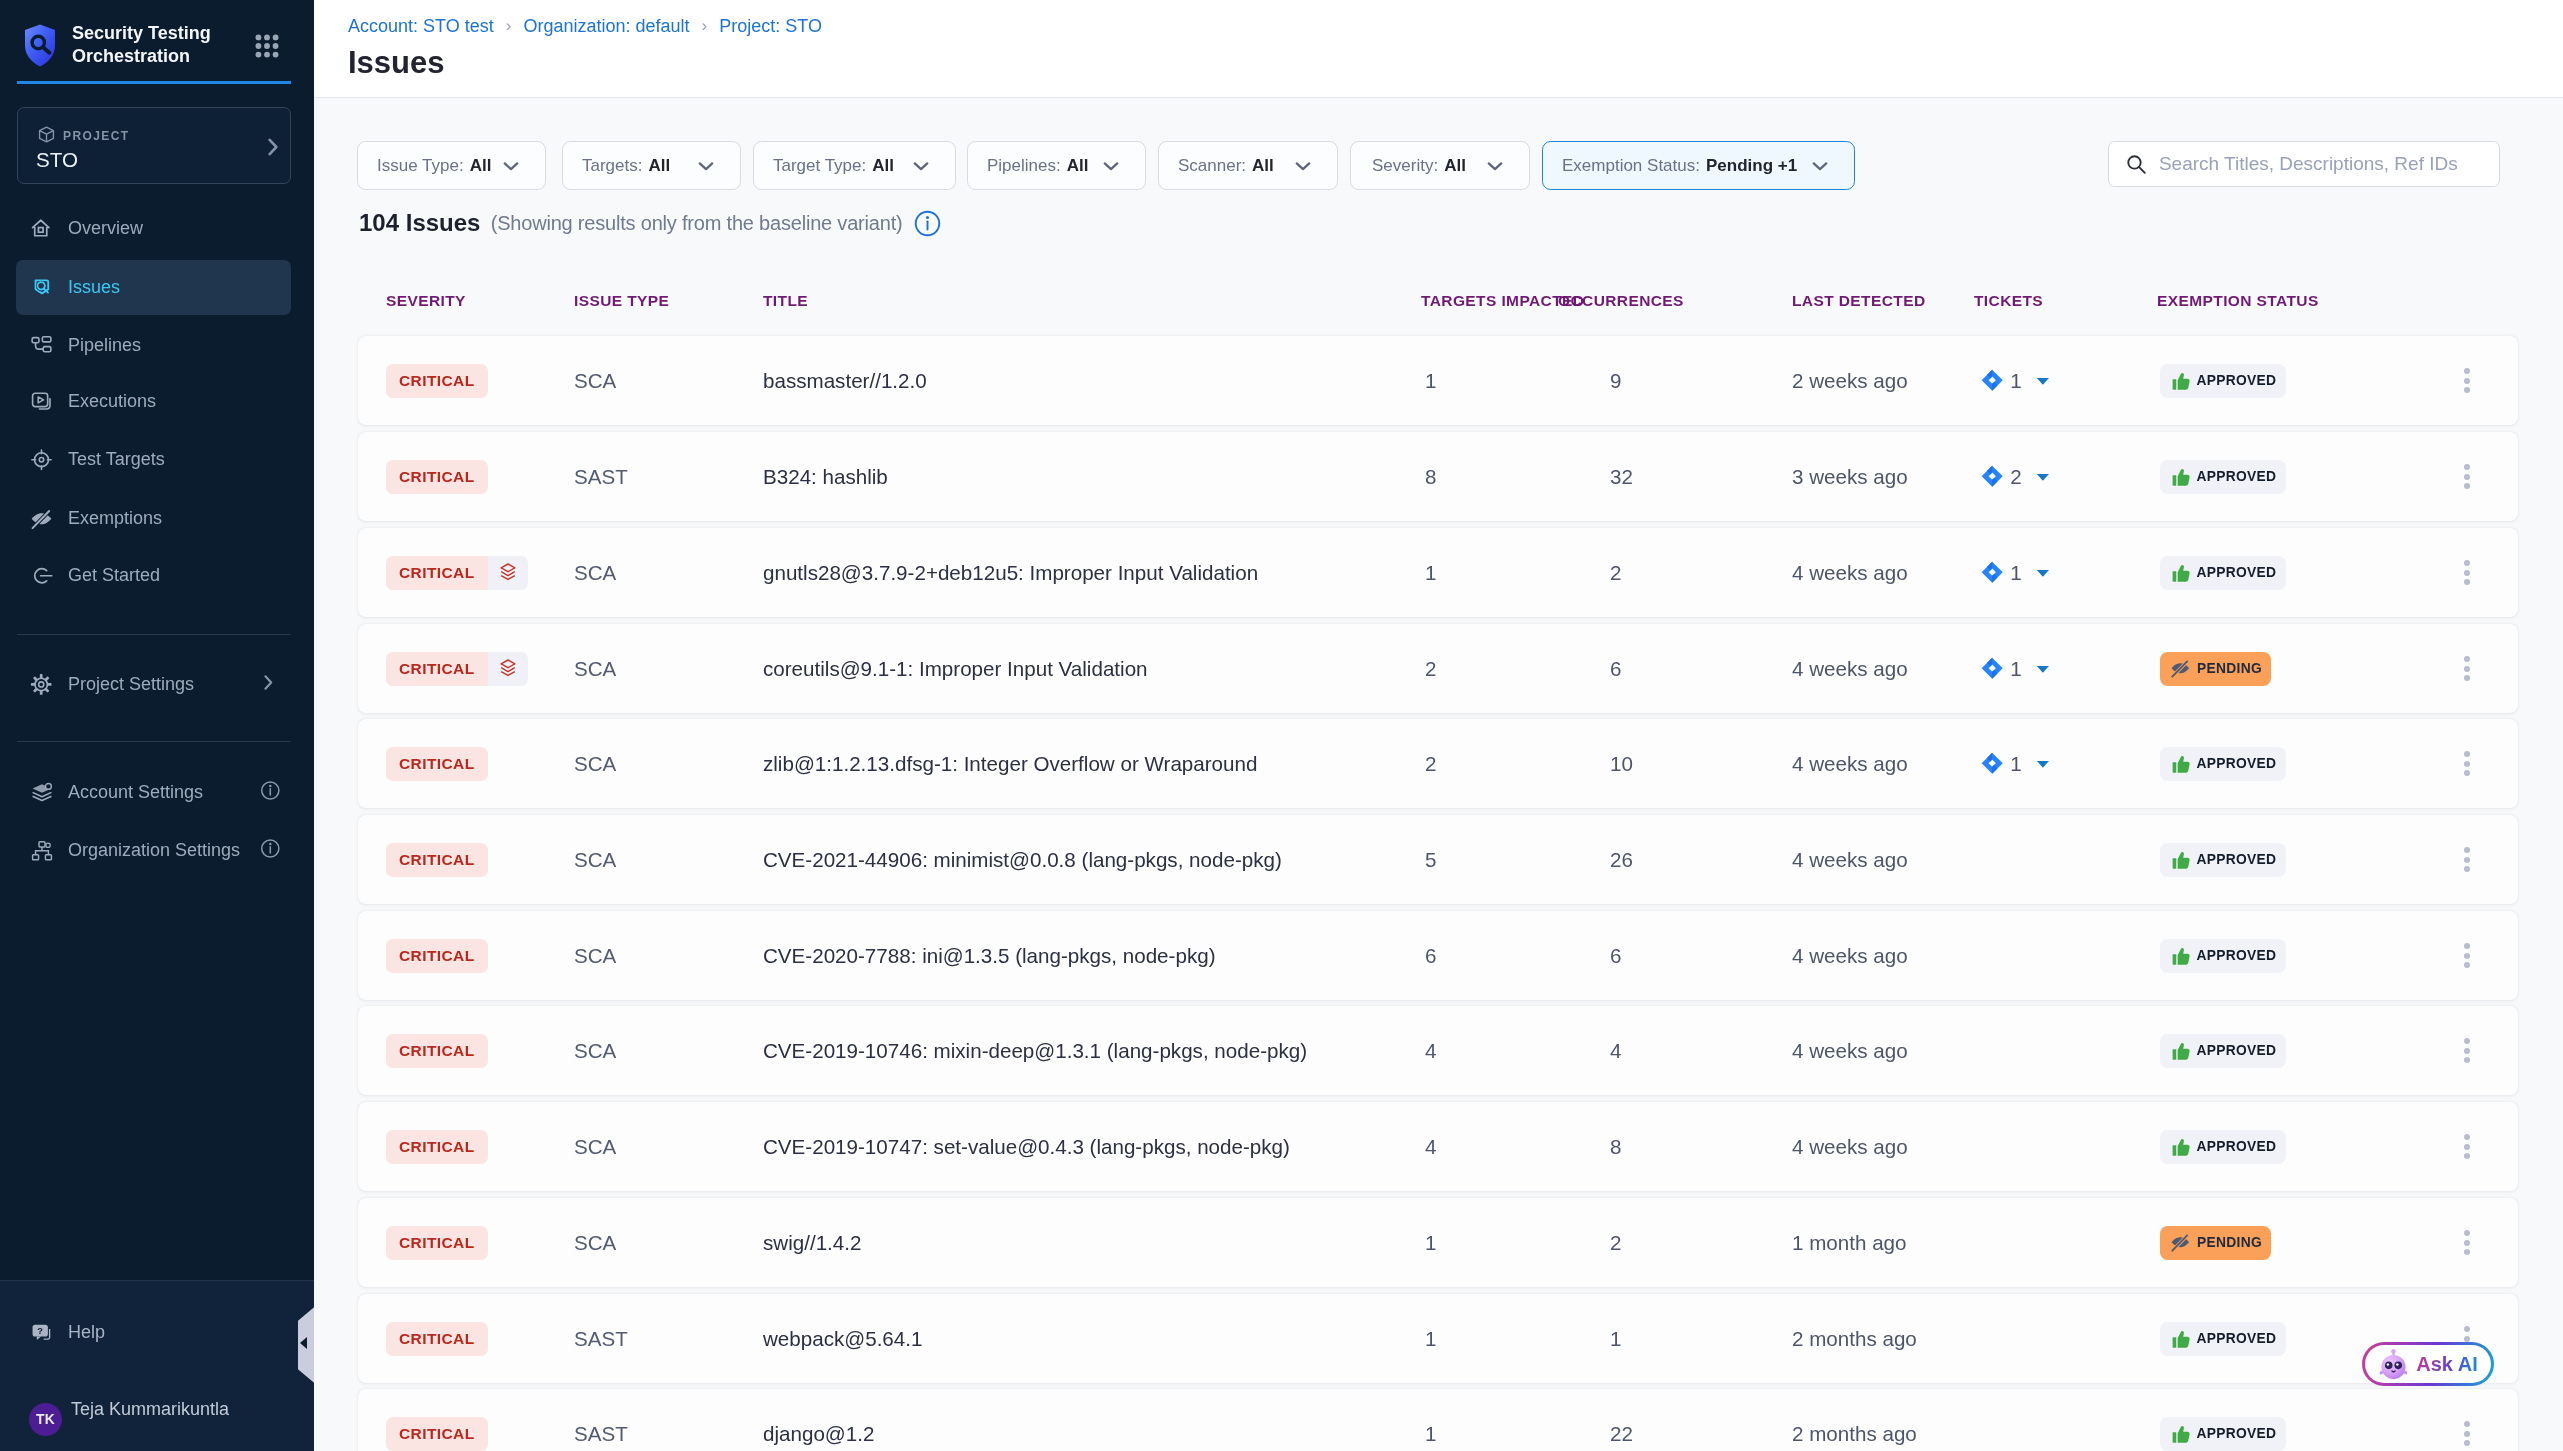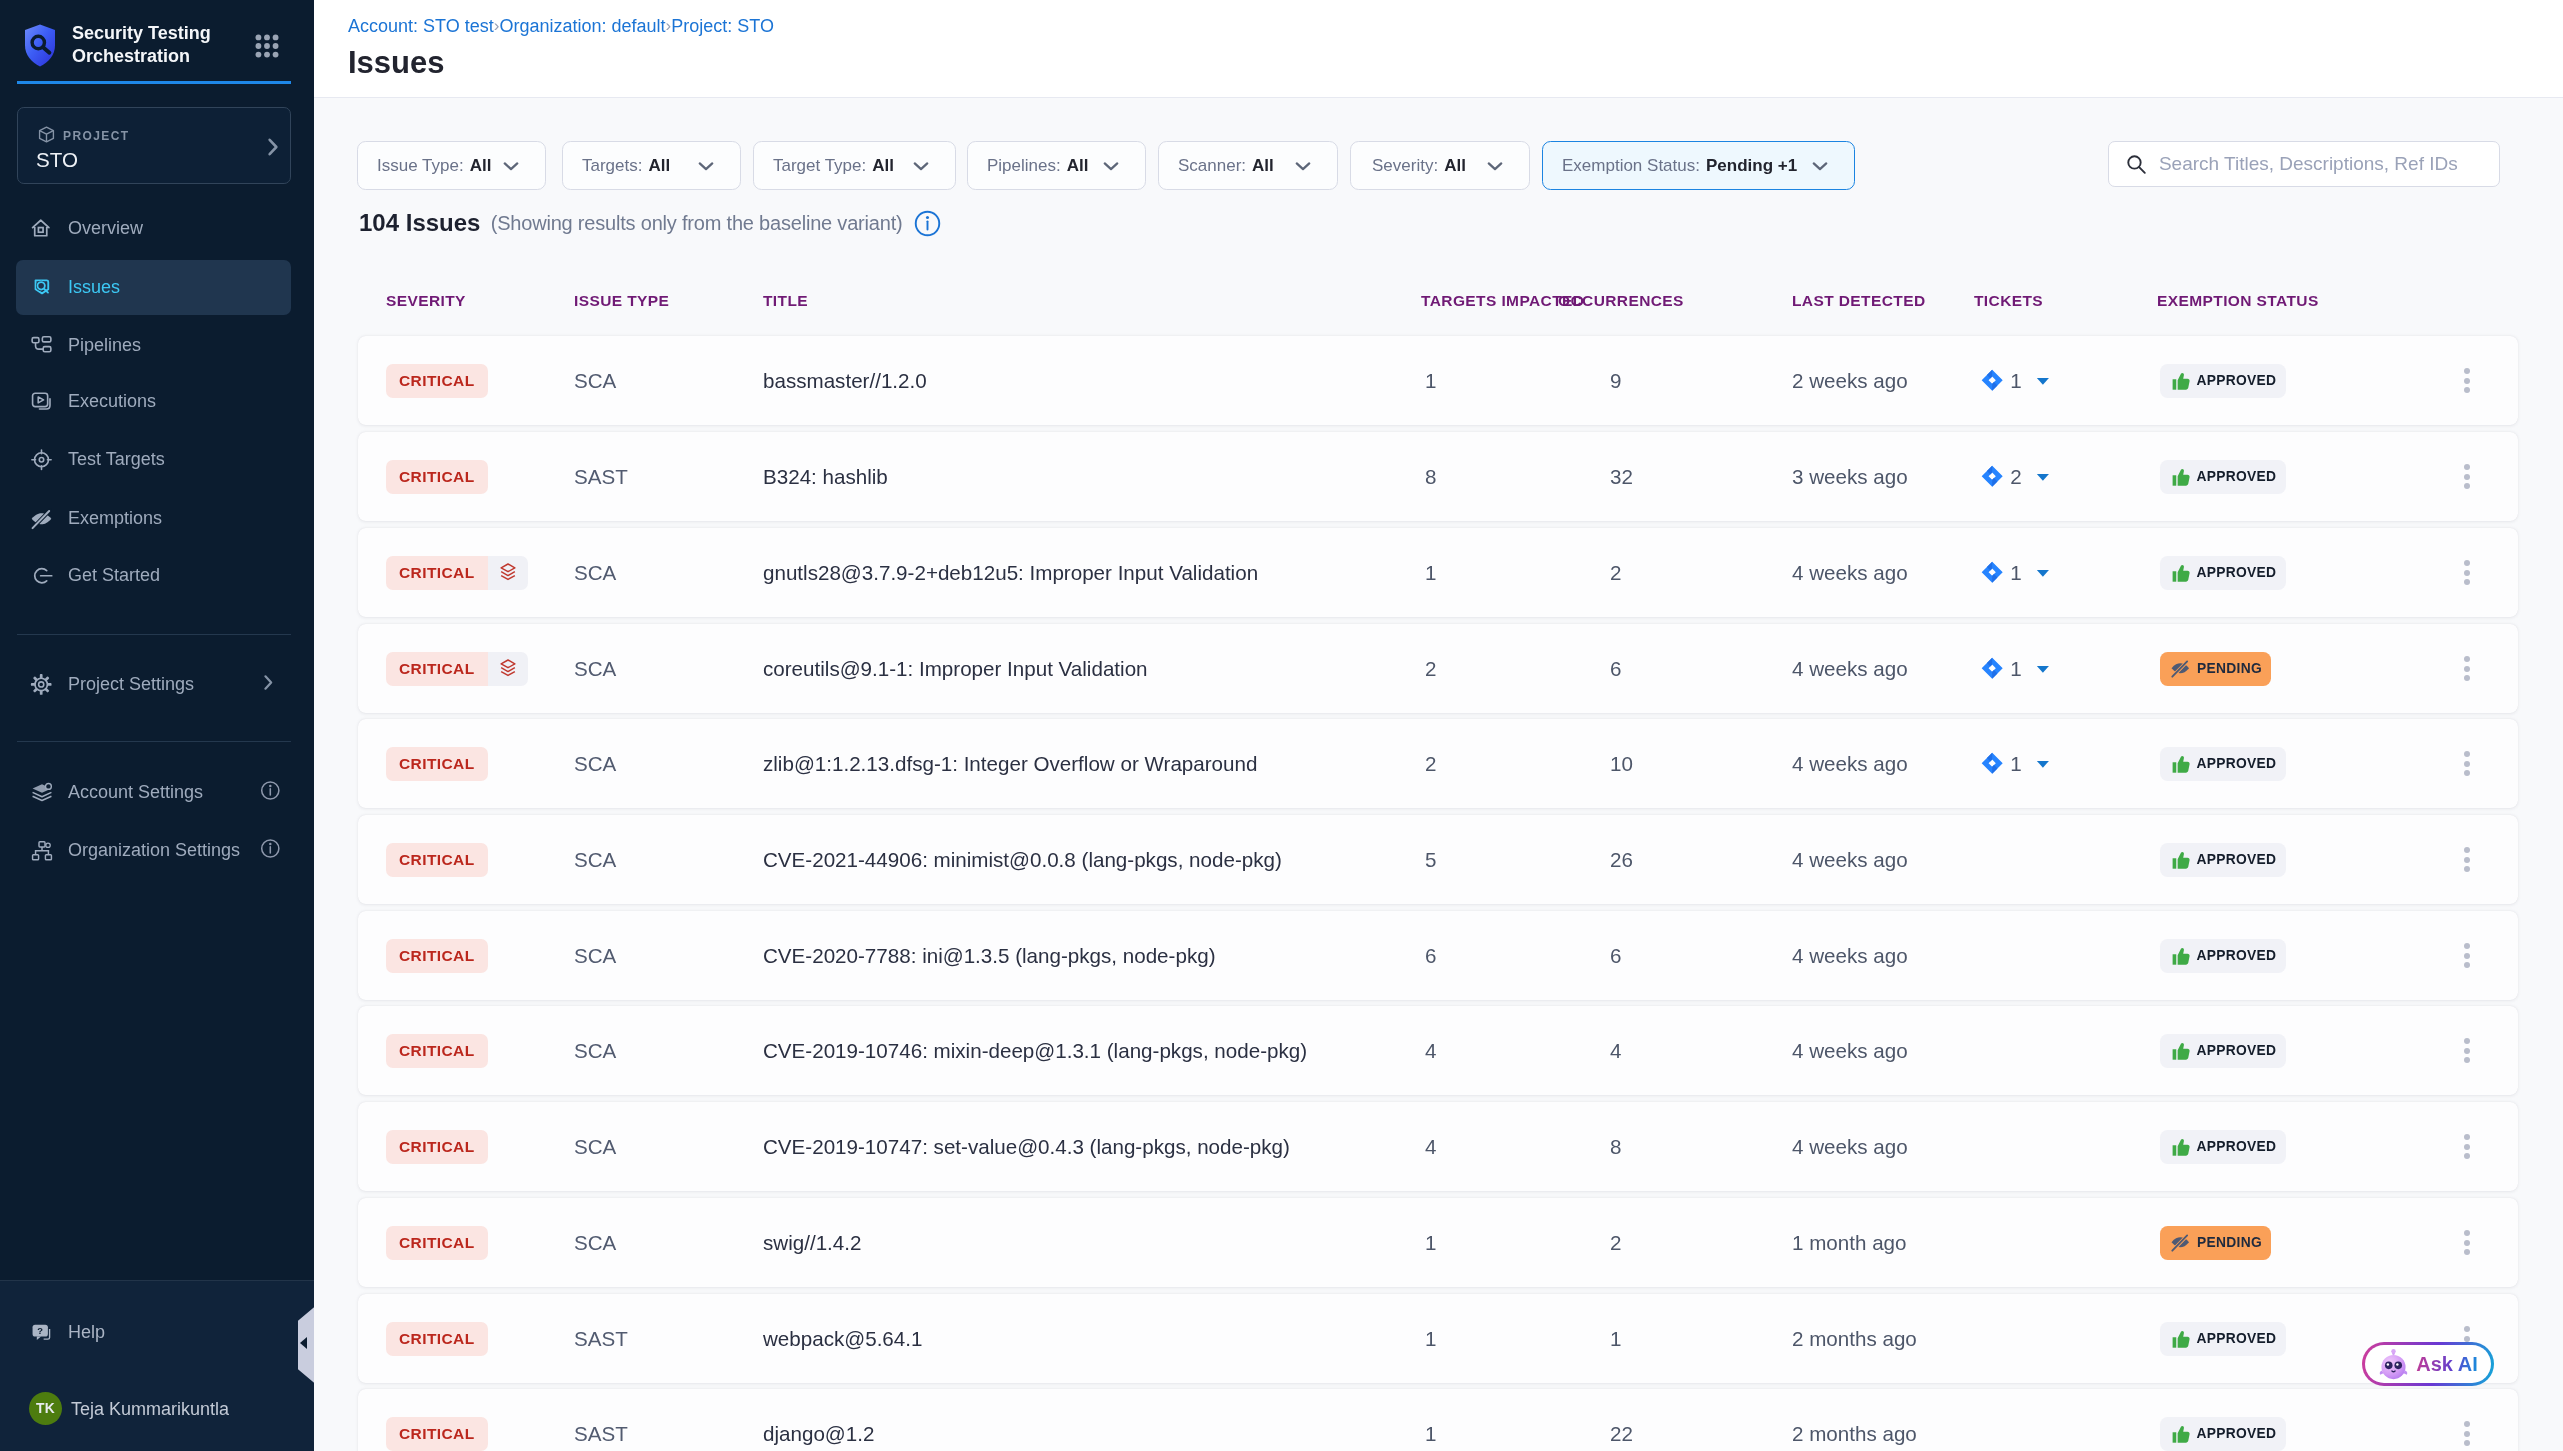--- a/index.html
+++ b/index.html
@@ -217,29 +217,29 @@
 <div id="sb-bottom">
 <div class="navitem" style="top:22.4px;">
         <span class="ic"><svg width="23" height="23" viewBox="0 0 27 27">
             <rect x="3" y="4" width="18" height="14" rx="3" fill="#aab4c4"></rect>
             <path d="M8 18 L8 22 L13 18" fill="#aab4c4"></path>
             <text x="12" y="15.5" font-size="11" font-weight="bold" fill="#0b1c2f" text-anchor="middle" font-family="Liberation Sans, sans-serif">?</text>
             <path d="M23 9 V19 Q23 21 21 21 H16" fill="none" stroke="#aab4c4" stroke-width="1.6"></path>
           </svg></span>
         <span class="tx" style="color:#aab4c4;">Help</span>
       </div>
-<div class="abs" style="left:29px;top:111px;width:33px;height:33px;border-radius:50%;background:#4d7c0f;color:#e8ebf0;font-size:13.8px;font-weight:700;display:flex;align-items:center;justify-content:center;letter-spacing:0.4px;">TK</div>
+<div class="abs" style="left:29px;top:122px;width:33px;height:33px;border-radius:50%;background:#4c1d95;color:#e8ebf0;font-size:13.8px;font-weight:700;display:flex;align-items:center;justify-content:center;letter-spacing:0.4px;">TK</div>
 <div class="abs" style="left:71px;top:118px;font-size:18px;color:#c3cad6;">Teja Kummarikuntla</div>
 </div>
 <div class="abs" style="left:298px;top:1307px;width:16.3px;height:76px;background:#c9cdde;clip-path:polygon(100% 0, 100% 100%, 0 82%, 0 18%);"></div>
 <div class="abs" style="left:300px;top:1337px;width:0;height:0;border-top:6px solid transparent;border-bottom:6px solid transparent;border-right:7.7px solid #0b1c2f;"></div>
 </div>
 <div id="main">
 <div id="hdr">
-<div class="abs" style="left:34px;top:15.5px;display:flex;align-items:center;">
+<div class="abs" style="left:34px;top:15.5px;display:flex;align-items:center;gap:12px;">
         <span class="bc-link">Account: STO test</span>
         <span class="bc-sep">›</span>
         <span class="bc-link">Organization: default</span>
         <span class="bc-sep">›</span>
         <span class="bc-link">Project: STO</span>
       </div>
 <div id="pgtitle">Issues</div>
 </div>
 <div class="pill" style="left:43px;width:189px;">
       <span class="lab">Issue Type:</span>

